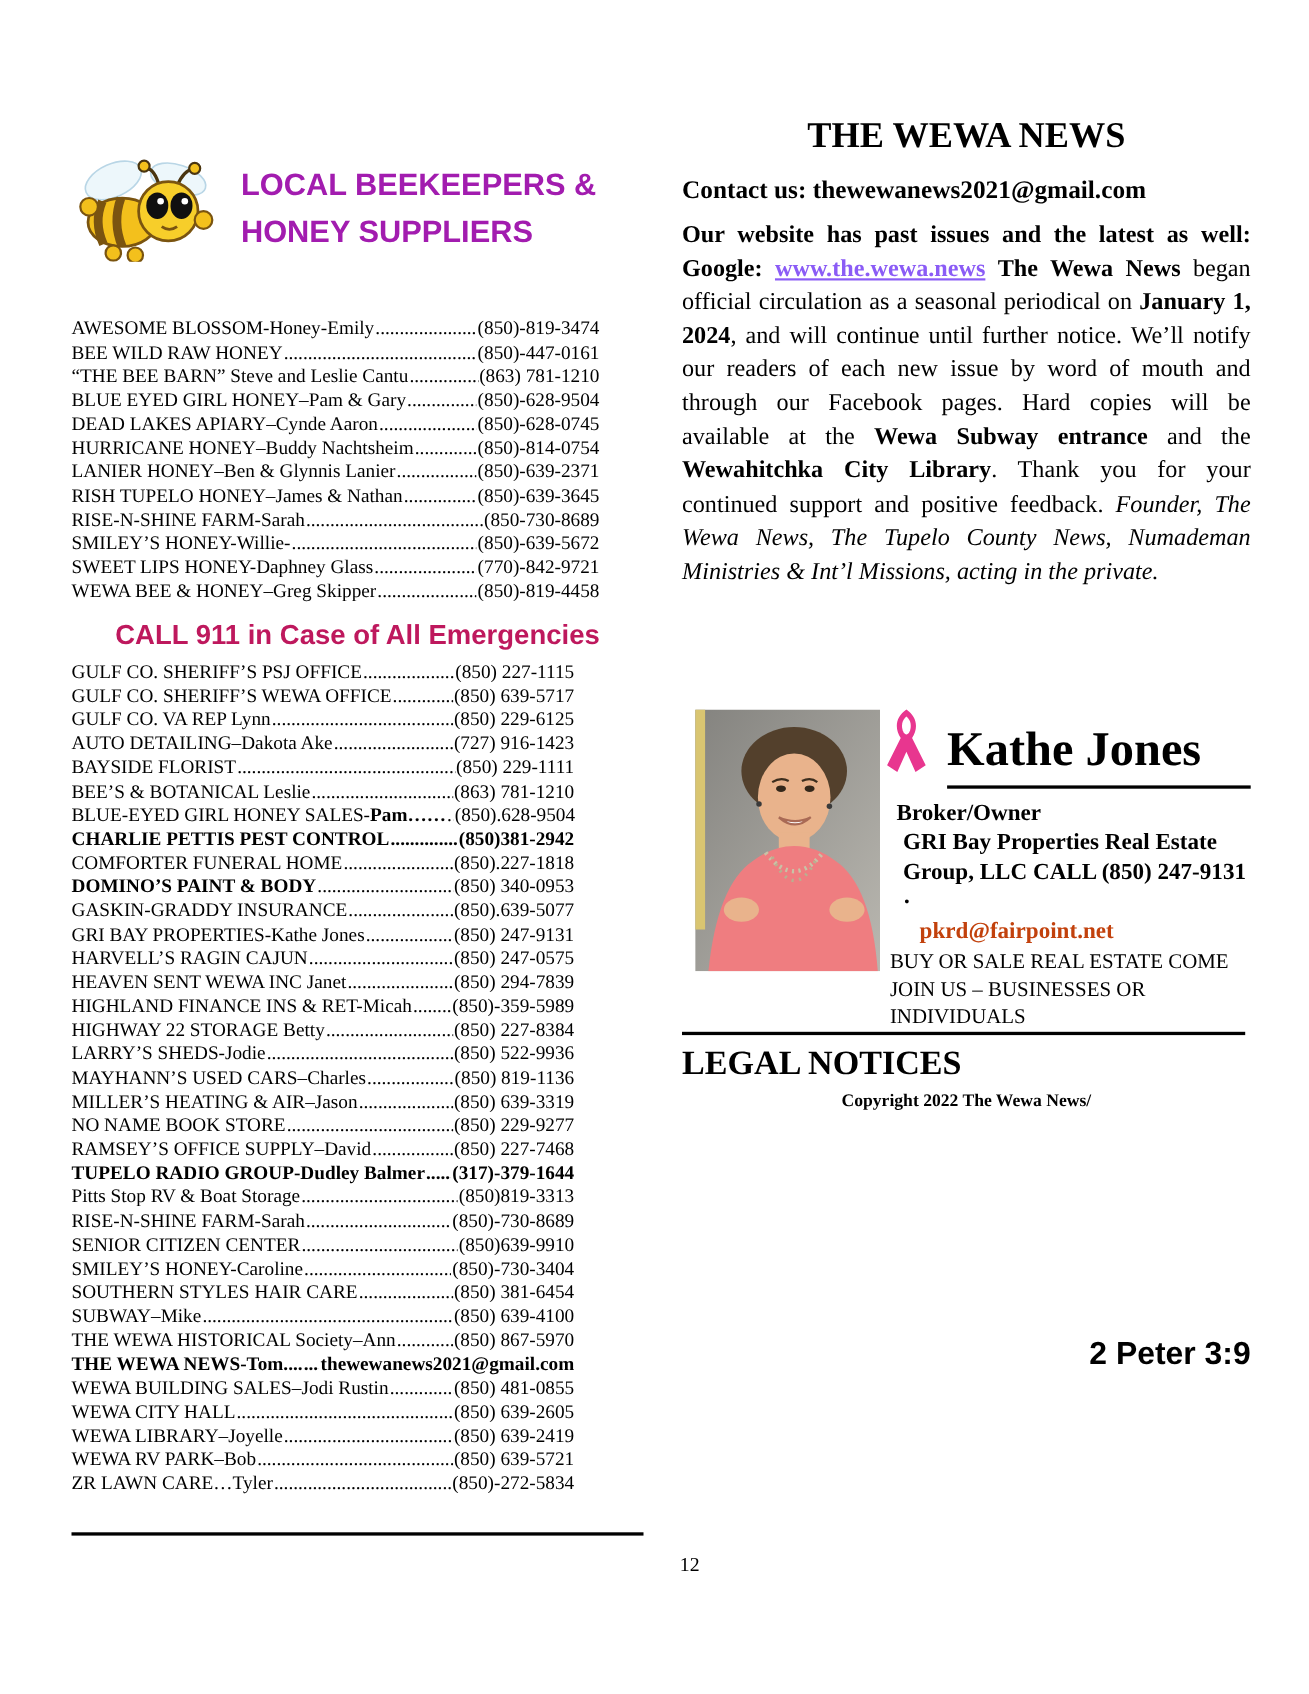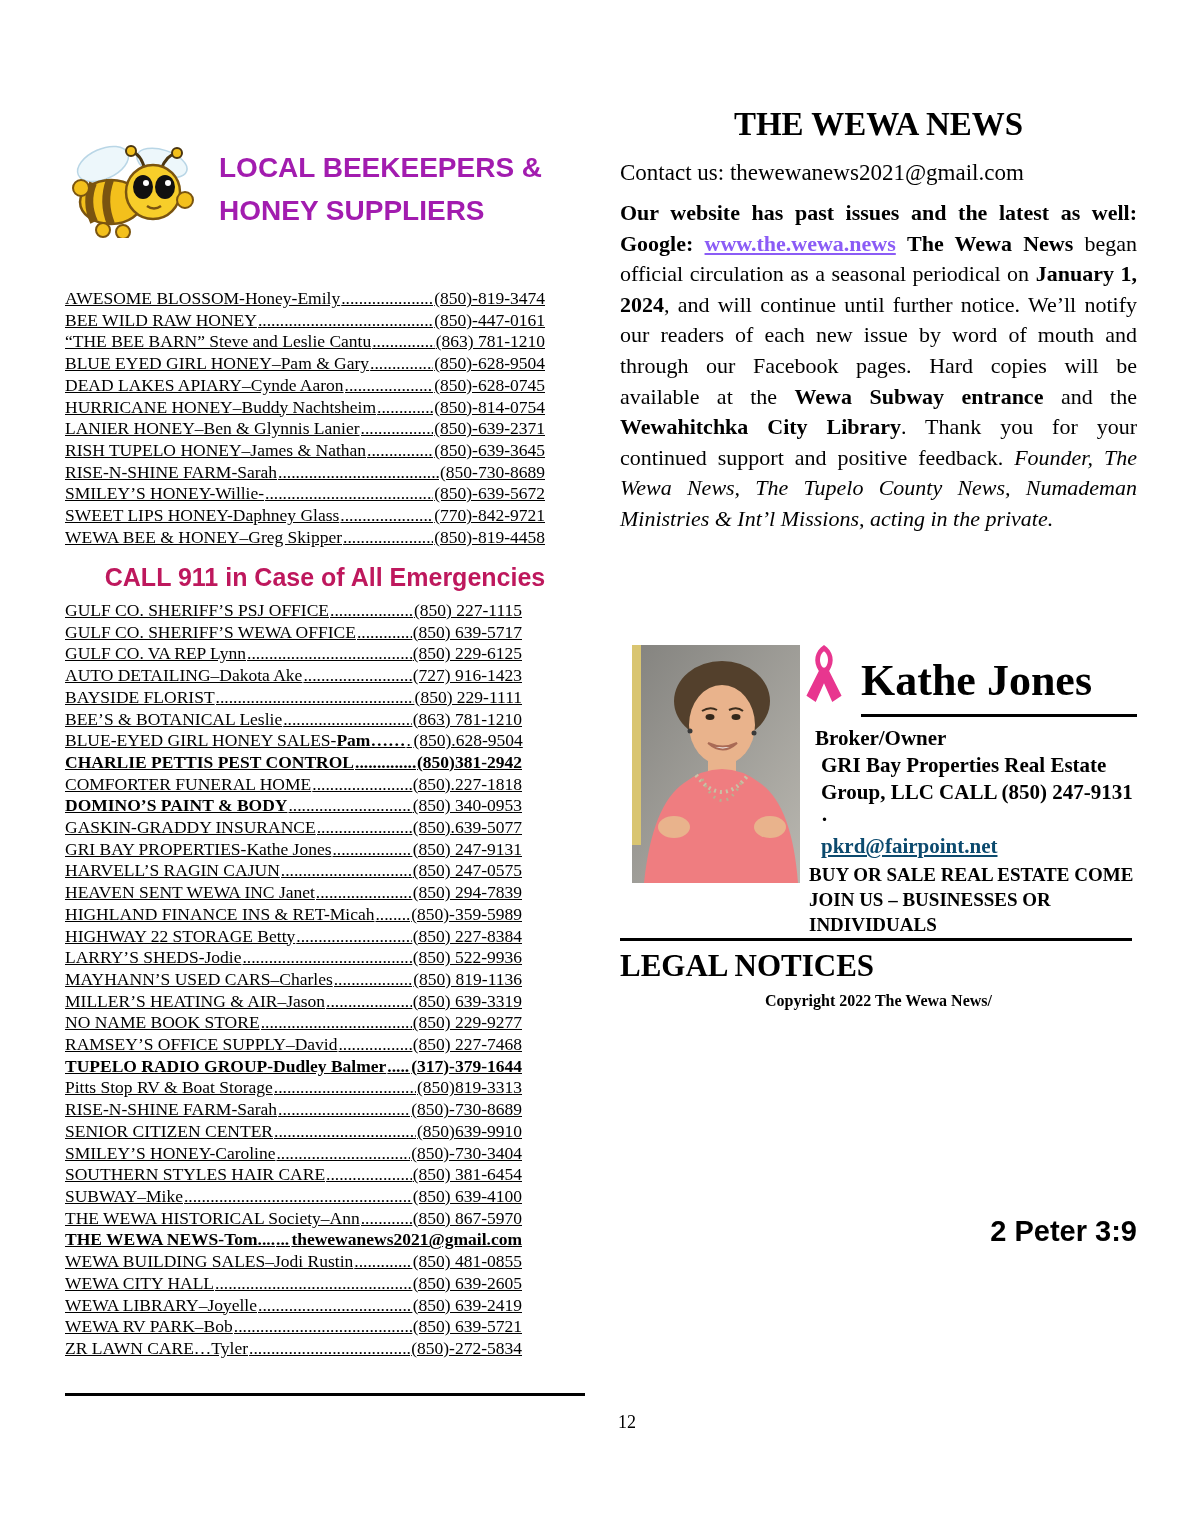--- a/index.html
+++ b/index.html
@@ -7,49 +7,49 @@
         font-family:"Liberation Serif",serif;color:#000;overflow:hidden;}
   .abs{position:absolute;}
 
   
   .lk-header{left:65px;top:140px;width:520px;display:flex;align-items:flex-start;}
   .lk-title{margin-left:22px;margin-top:6px;font-family:"Liberation Sans",sans-serif;
             font-weight:bold;font-size:28px;line-height:43px;color:#a21caf;}
   .list{left:65px;font-size:17.5px;line-height:21.7px;}
   .bk-list{top:288px;width:480px;}
   .dir-list{top:600px;width:457px;}
-  .row{display:flex;white-space:nowrap;text-decoration:underline;}
+  .row{display:flex;white-space:nowrap;}
   .row .nm{flex:0 0 auto;}
   .row .ph{flex:0 0 auto;}
   .leader{flex:1 1 auto;overflow:hidden;white-space:nowrap;min-width:6px;margin:0 1px;}
   .leader::before{content:"..........................................................................................................";}
   .bold{font-weight:bold;}
   .call911{left:65px;top:563px;width:520px;text-align:center;
            font-family:"Liberation Sans",sans-serif;font-weight:bold;font-size:25px;color:#be185d;}
   .left-rule{left:65px;top:1393px;width:520px;height:2.5px;background:#000;}
 
   
   .r-title{left:620px;top:106px;width:517px;text-align:center;font-weight:bold;font-size:33px;}
-  .r-contact{left:620px;top:160px;width:517px;font-weight:normal;font-size:23px;}
+  .r-contact{left:620px;top:160px;width:517px;font-weight:bold;font-size:23px;}
   .r-intro{left:620px;top:198px;width:517px;font-size:22px;line-height:30.6px;text-align:justify;}
   .run-bold{font-weight:bold;}
   .run-italic{font-style:italic;}
   a.run-link{color:#8b5cf6;text-decoration:underline;font-weight:bold;cursor:pointer;}
 
   
   .kathe{left:620px;top:643px;width:517px;height:290px;}
   .kathe-photo{position:absolute;left:12px;top:2px;width:168px;height:238px;}
   .kathe-right{position:absolute;left:183px;top:0;width:334px;}
   .kathe-name-row{display:flex;align-items:flex-start;}
   .kathe-name{flex:1;margin-left:16px;margin-top:12px;font-size:44px;font-weight:bold;
               border-bottom:3.5px solid #000;padding-bottom:8px;}
   .kathe-lines{margin-top:8px;padding-left:12px;font-weight:bold;font-size:21px;line-height:27px;}
   .kathe-lines .ind{padding-left:6px;}
-  .kathe-email a{color:#0c4a6e;text-decoration:underline;font-weight:bold;cursor:pointer;}
-  .kathe-cta{margin-top:2px;padding-left:6px;font-weight:bold;font-size:19px;line-height:25px;}
+  .kathe-email a{color:#c2410c;font-weight:bold;cursor:pointer;margin-left:15px;}
+  .kathe-cta{margin-top:2px;padding-left:6px;font-weight:normal;font-size:19px;line-height:25px;}
 
   .right-rule{left:620px;top:938px;width:512px;height:2.5px;background:#000;}
   .legal-h{left:620px;top:948px;width:517px;text-align:left;font-weight:bold;font-size:31px;}
   .legal-c{left:620px;top:992px;width:517px;text-align:center;font-weight:bold;font-size:16px;}
   .legal-body{left:620px;top:1050px;width:520px;font-size:22.5px;line-height:31px;}
   .verse{left:620px;top:1215px;width:517px;text-align:right;
          font-family:"Liberation Sans",sans-serif;font-weight:bold;font-size:29px;}
   .pageno{left:618px;top:1412px;font-size:18px;}
 </style>
 </head>

